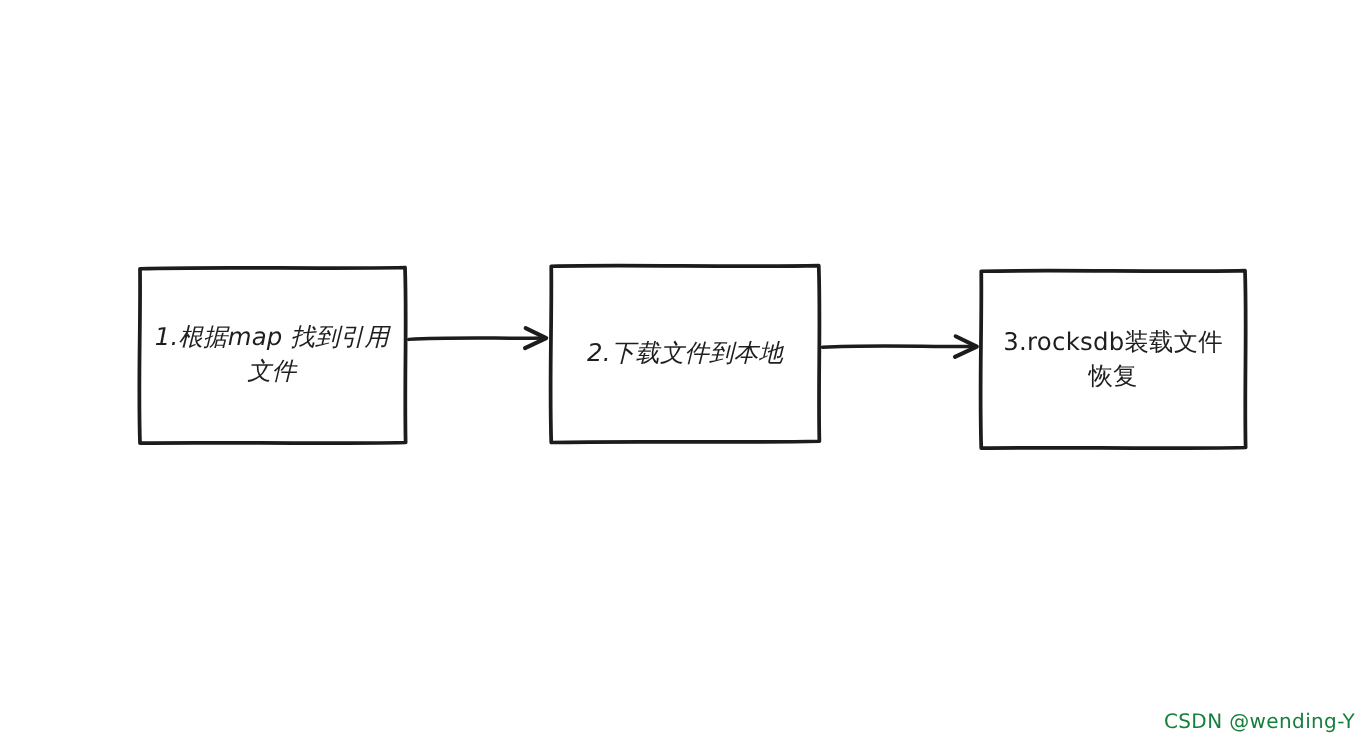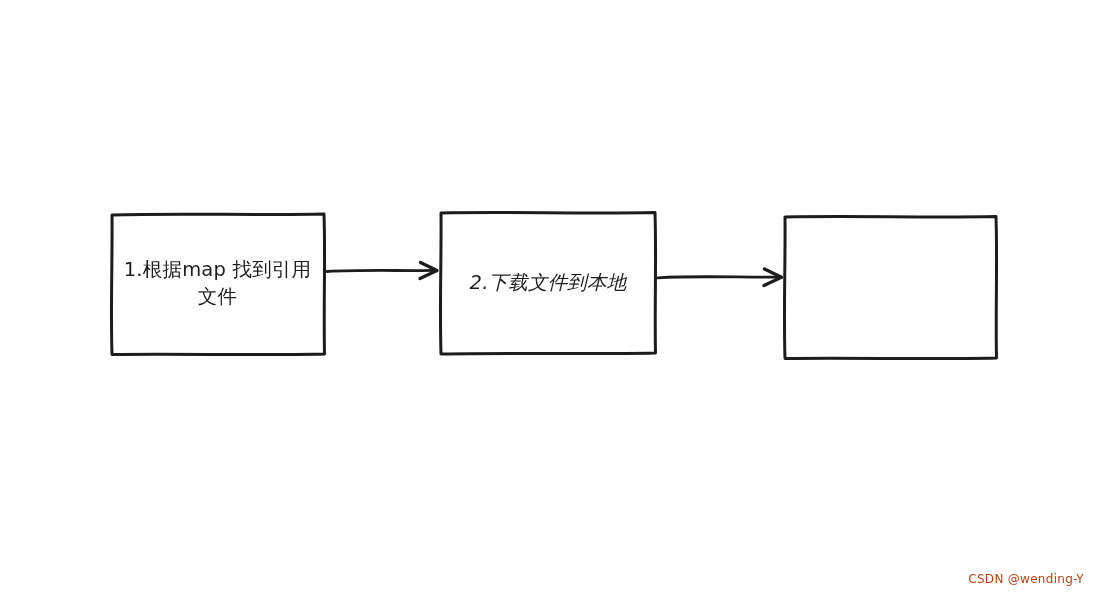--- a/index.html
+++ b/index.html
@@ -46,29 +46,29 @@
     box-sizing: border-box;
     padding: 0 9px;
     font-size: 19.5px;
     line-height: 1.38;
     color: #1e1e1e;
     font-weight: 500;
     letter-spacing: 0.2px;
     white-space: normal;
     word-break: break-word;
   }
-  .label-1 { left: 110px; top: 213px; width: 215px; height: 142px; }
+  .label-1 { left: 110px; top: 213px; width: 215px; height: 142px; font-style: italic; }
   .label-2 { left: 440px; top: 212px; width: 216px; height: 142px; font-style: italic; }
   .label-3 { left: 784px; top: 216px; width: 213px; height: 143px; }
   .watermark {
     position: absolute;
     right: 9px;
     bottom: 8px;
-    font-size: 12px;
-    color: #c2410c;
+    font-size: 16px;
+    color: #15803d;
     letter-spacing: 0.3px;
     user-select: none;
   }
 </style>
 </head>
 <body>
 
 <div class="canvas">
 
   <svg class="strokes" viewBox="0 0 1093 594" xmlns="http://www.w3.org/2000/svg">
@@ -83,16 +83,17 @@
     <path class="arrowhead" d="M420.5 262.5 L 437 270.5 L 420 278.5"></path>
 
     <path class="connector" d="M658 277.8 C 698 275.5, 740 277.5, 779 277.2"></path>
     <path class="arrowhead" d="M764.5 269 L 781.5 277.3 L 764 285.5"></path>
   </svg>
 
   <div class="step-label label-1">1.根据map 找到引用文件</div>
 
   <div class="step-label label-2">2.下载文件到本地</div>
 
+  <div class="step-label label-3">3.rocksdb装载文件恢复</div>
 
   <div class="watermark">CSDN @wending-Y</div>
 
 </div>
 
 </body></html>

